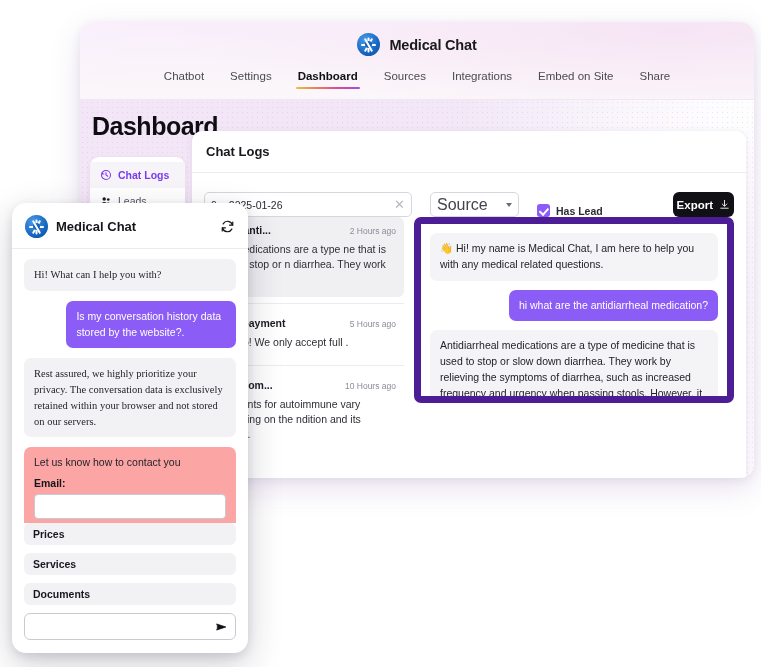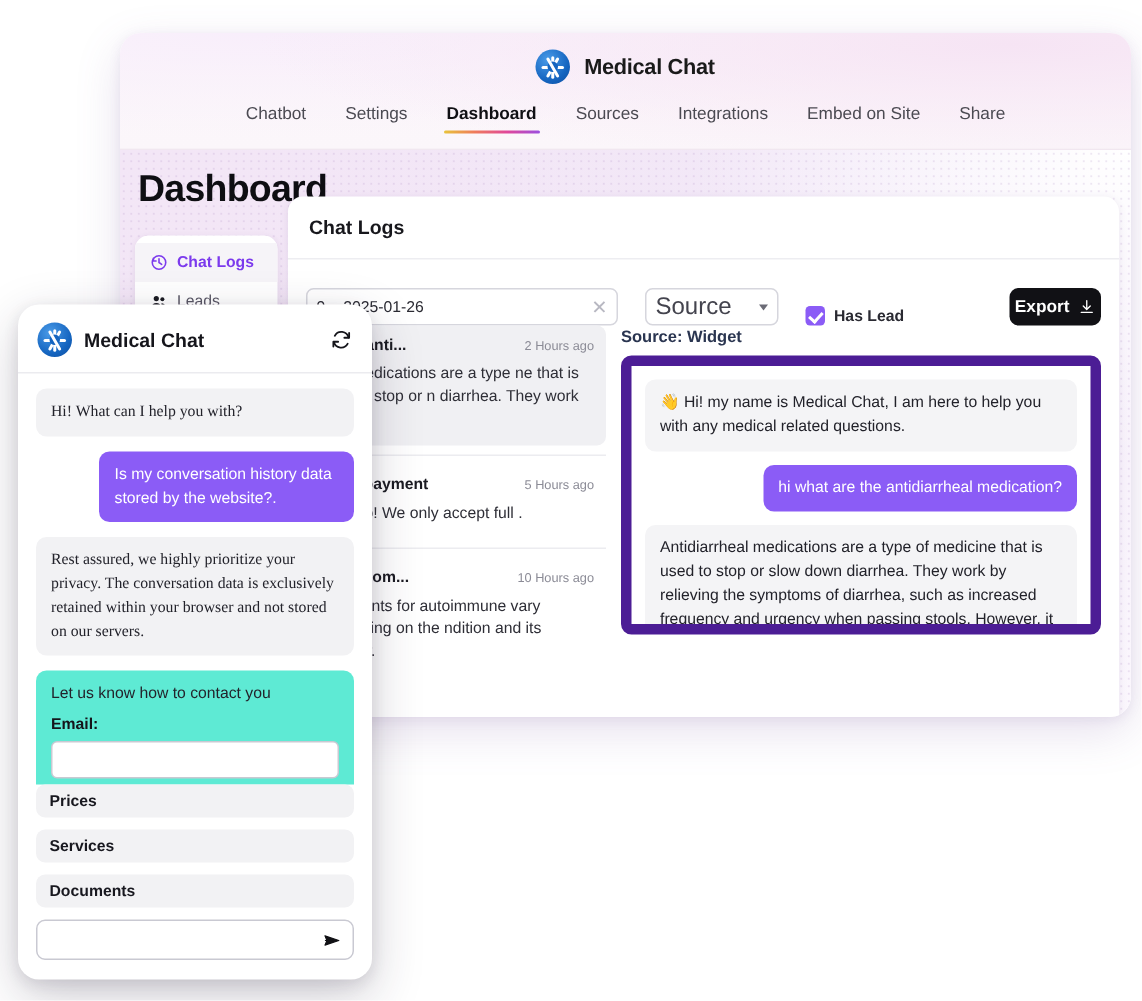--- a/index.html
+++ b/index.html
@@ -360,21 +360,21 @@
   .w-user {
     background: #8b5cf6;
     color: #fff;
     border-radius: 7px;
     padding: 8px 10px;
     font-size: 10.5px;
     line-height: 1.5;
     max-width: 80%;
   }
   .w-lead {
-    background: #5eead4;
+    background: #fca5a5;
     border-radius: 7px;
     padding: 9px 10px 11px;
   }
   .w-lead-title { font-size: 10.5px; color: #23232b; margin-bottom: 9px; }
   .w-lead-label { font-size: 10.5px; font-weight: bold; color: #15151b; margin-bottom: 5px; }
   .w-lead-input {
     width: 100%;
     height: 25px;
     border: 1px solid #c9c9d2;
     border-radius: 4px;
@@ -524,21 +524,20 @@
                 <span class="log-q">some com...</span>
                 <span class="log-time">10 Hours ago</span>
               </div>
               <div class="log-a">treatments for autoimmune
 vary depending on the
 ndition and its severity.</div>
             </div>
           </div>
 
           <div class="detail">
-            <div class="detail-src">Source: Widget</div>
             <div class="detail-box">
               <div class="msg">
                 <div class="bubble-bot">👋 Hi! my name is Medical Chat, I am here to help you with any medical related questions.</div>
               </div>
               <div class="msg bubble-user-row">
                 <div class="bubble-user">hi what are the antidiarrheal medication?</div>
               </div>
               <div class="msg">
                 <div class="bubble-bot">
                   <div>Antidiarrheal medications are a type of medicine that is used to stop or slow down diarrhea. They work by relieving the symptoms of diarrhea, such as increased frequency and urgency when passing stools. However, it is important to note that antidiarrheals do not eliminate the underlying cause of diarrhea. Once you stop taking an</div>

